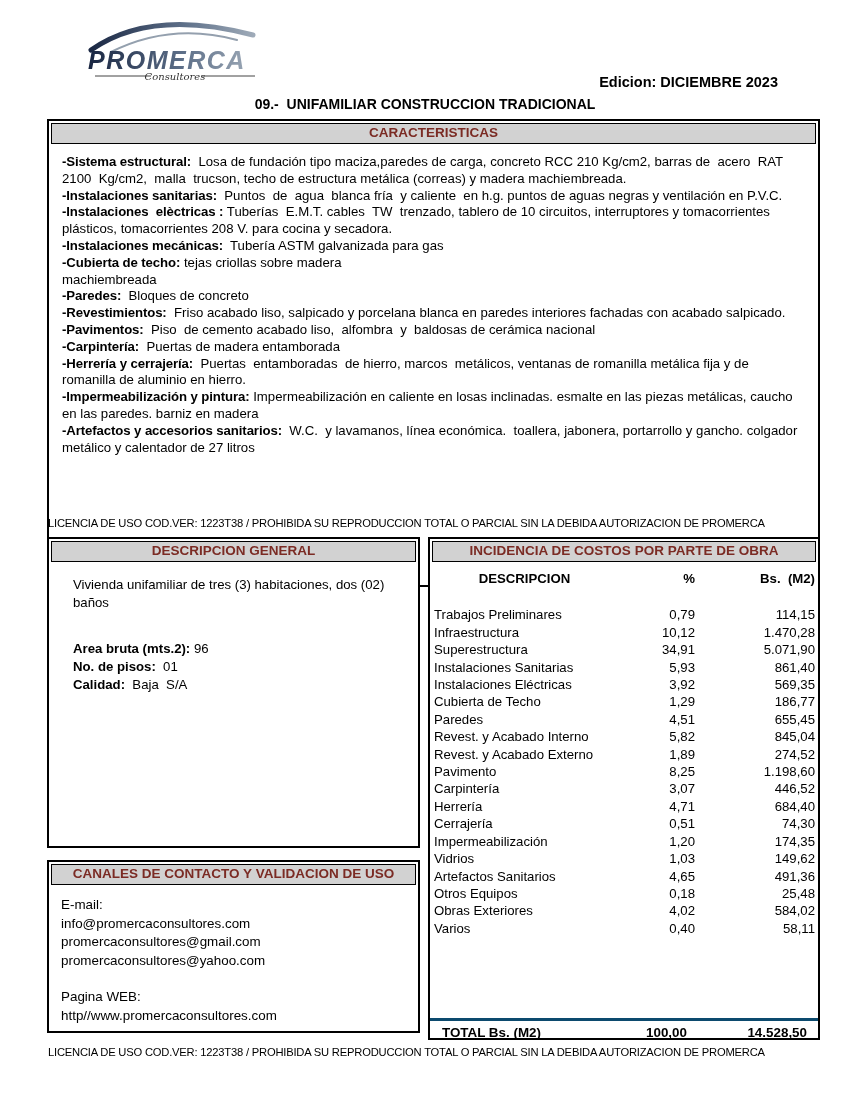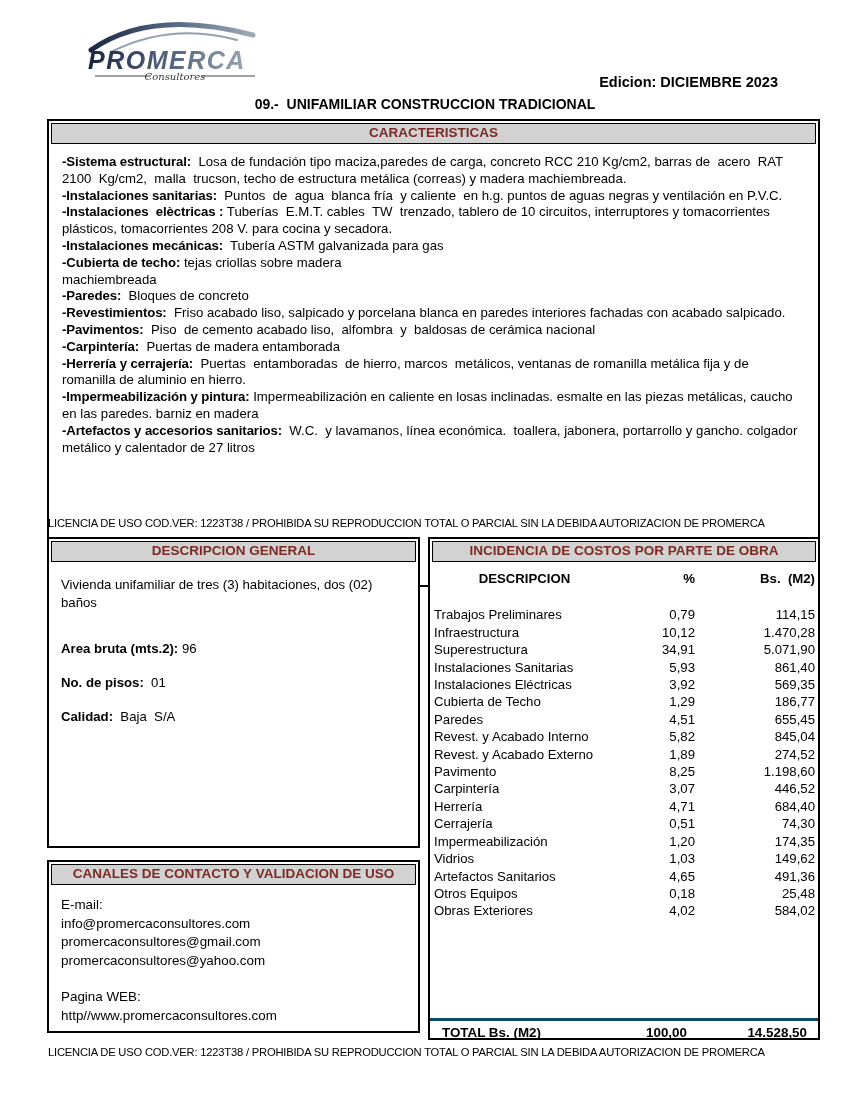--- a/index.html
+++ b/index.html
@@ -34,23 +34,23 @@
   .char-item b{letter-spacing:-0.1px;}
 
   .license{
     left:48px;font-size:11.2px;letter-spacing:-0.2px;white-space:pre;color:#000;
   }
   .license.top{top:517px;}
   .license.bottom{top:1046px;}
 
   
   .descgen{left:47px;top:537px;width:373px;height:311px;}
-  .descgen-body{padding:12px 12px;font-size:13.2px;line-height:18px;}
+  .descgen-body{padding:12px 24px;font-size:13.2px;line-height:18px;}
   .desc-text{margin-bottom:28px;}
-  .desc-field{white-space:pre;line-height:18px;margin-top:16px;}
+  .desc-field{white-space:pre;line-height:18px;}
 
   .contact{left:47px;top:860px;width:373px;height:173px;}
   .contact-body{padding:9px 12px;font-size:13.4px;line-height:18.5px;}
   .contact-gap{height:18px;}
 
   
   .incid{left:428px;top:537px;width:392px;height:503px;}
   .incid-body{position:relative;height:475px;font-size:13.2px;}
   .inc-row{display:grid;grid-template-columns:1fr 80px 123px;line-height:17.4px;}
   .inc-row .c1{padding-left:4px;text-align:left;}
@@ -273,20 +273,25 @@
           <span class="c2">0,18</span>
           <span class="c3">25,48</span>
         </div>
 
         <div class="inc-row">
           <span class="c1">Obras Exteriores</span>
           <span class="c2">4,02</span>
           <span class="c3">584,02</span>
         </div>
 
+        <div class="inc-row">
+          <span class="c1">Varios</span>
+          <span class="c2">0,40</span>
+          <span class="c3">58,11</span>
+        </div>
       </div>
     <div class="inc-row inc-total">
       <span class="c1">TOTAL Bs. (M2)</span>
       <span class="c2">100,00</span>
       <span class="c3">14.528,50</span>
     </div>
   </div>
 </div>
 
 <div class="abs license bottom">LICENCIA DE USO COD.VER: 1223T38 / PROHIBIDA SU REPRODUCCION TOTAL O PARCIAL SIN LA DEBIDA AUTORIZACION DE PROMERCA</div>

